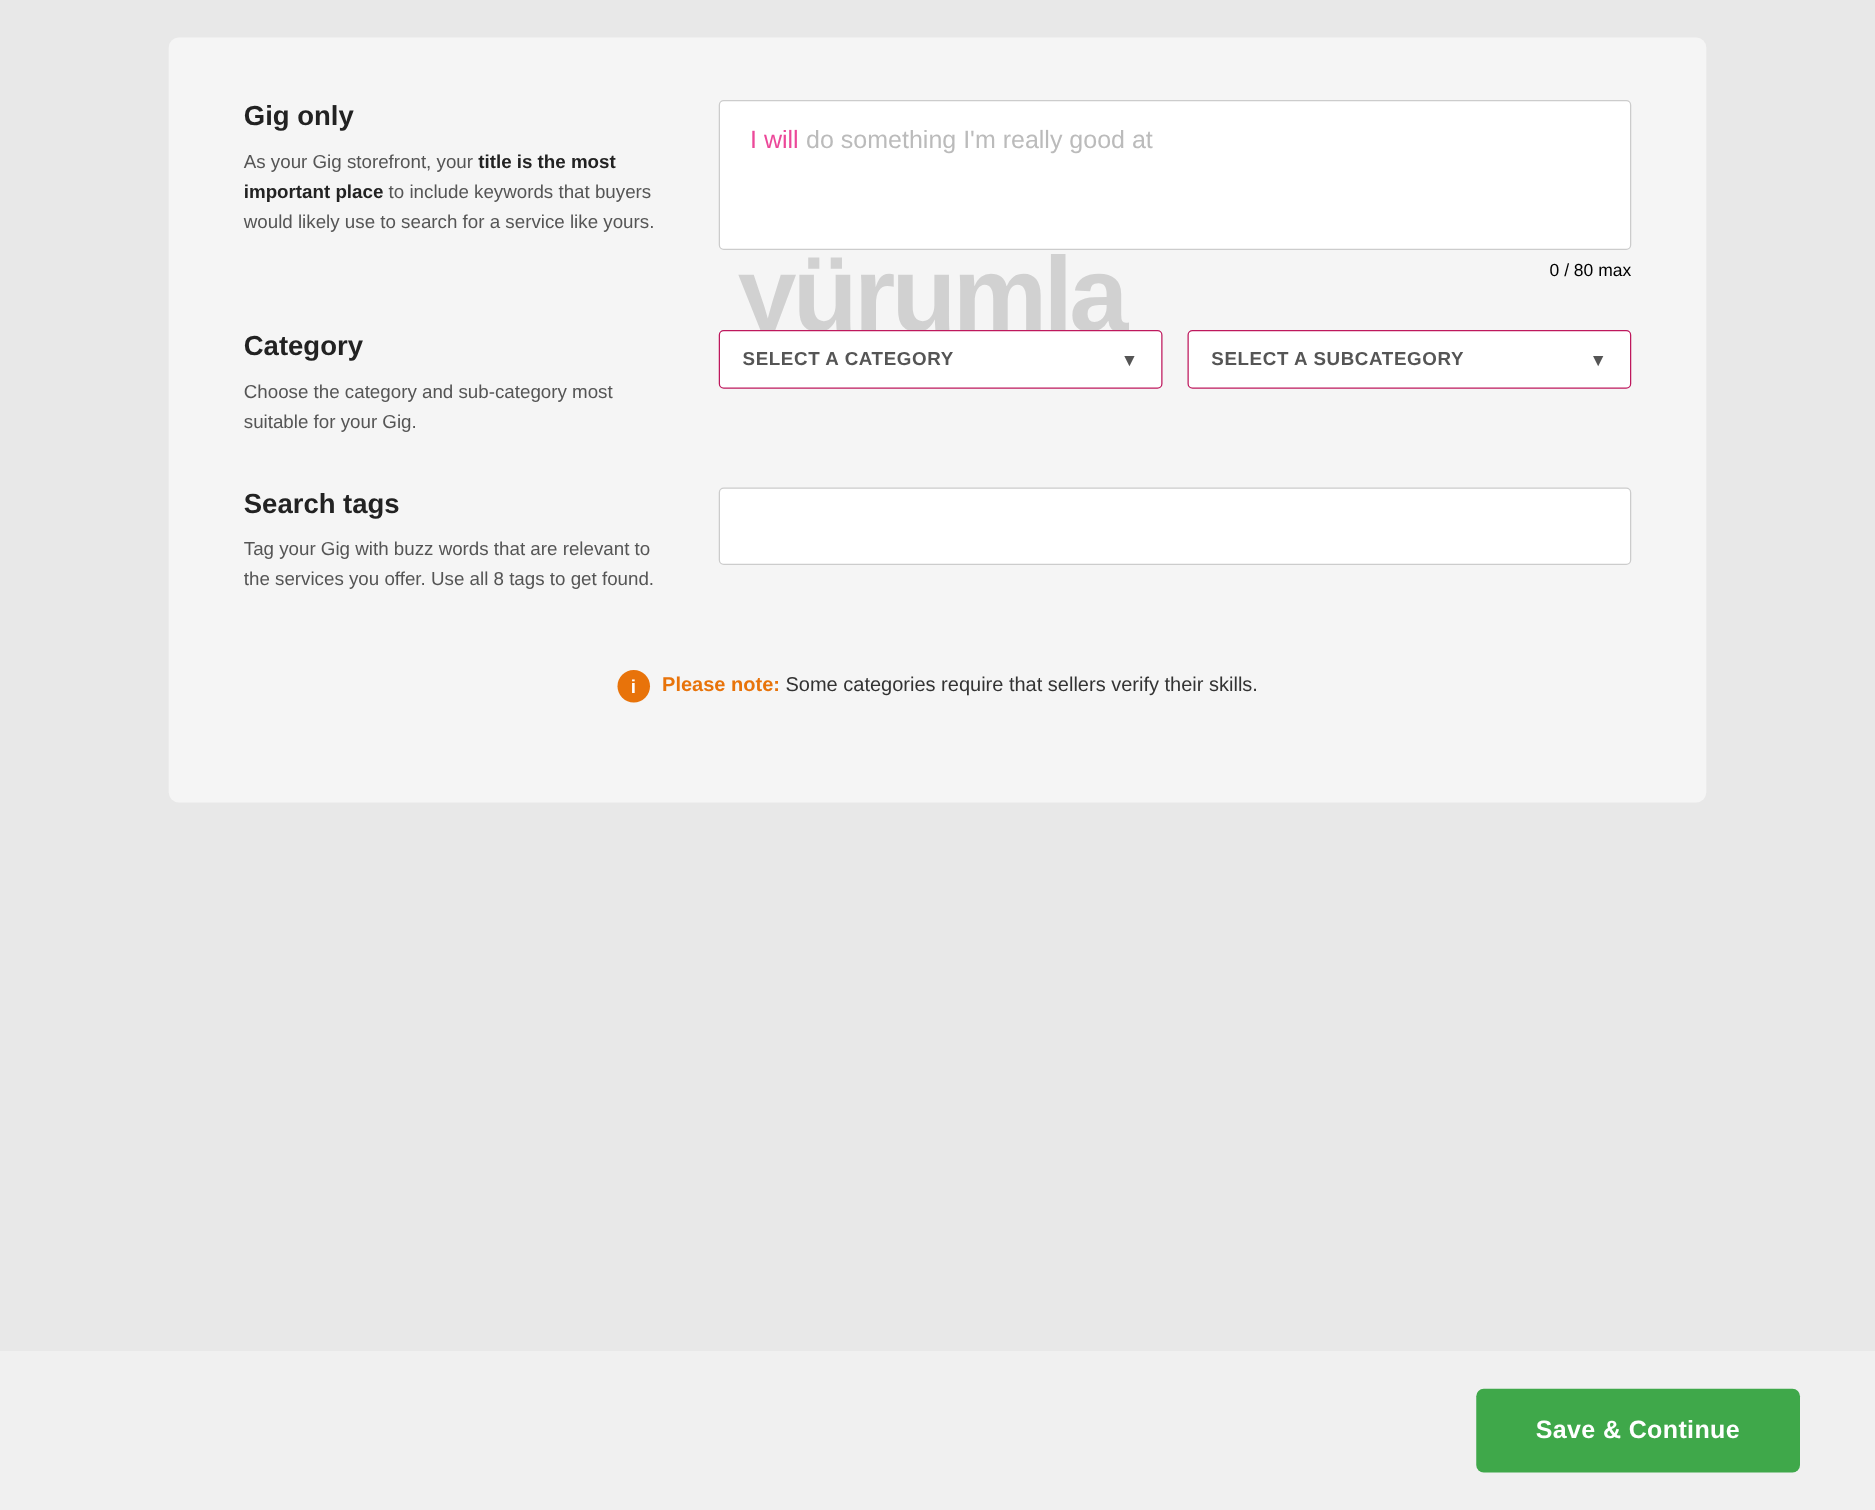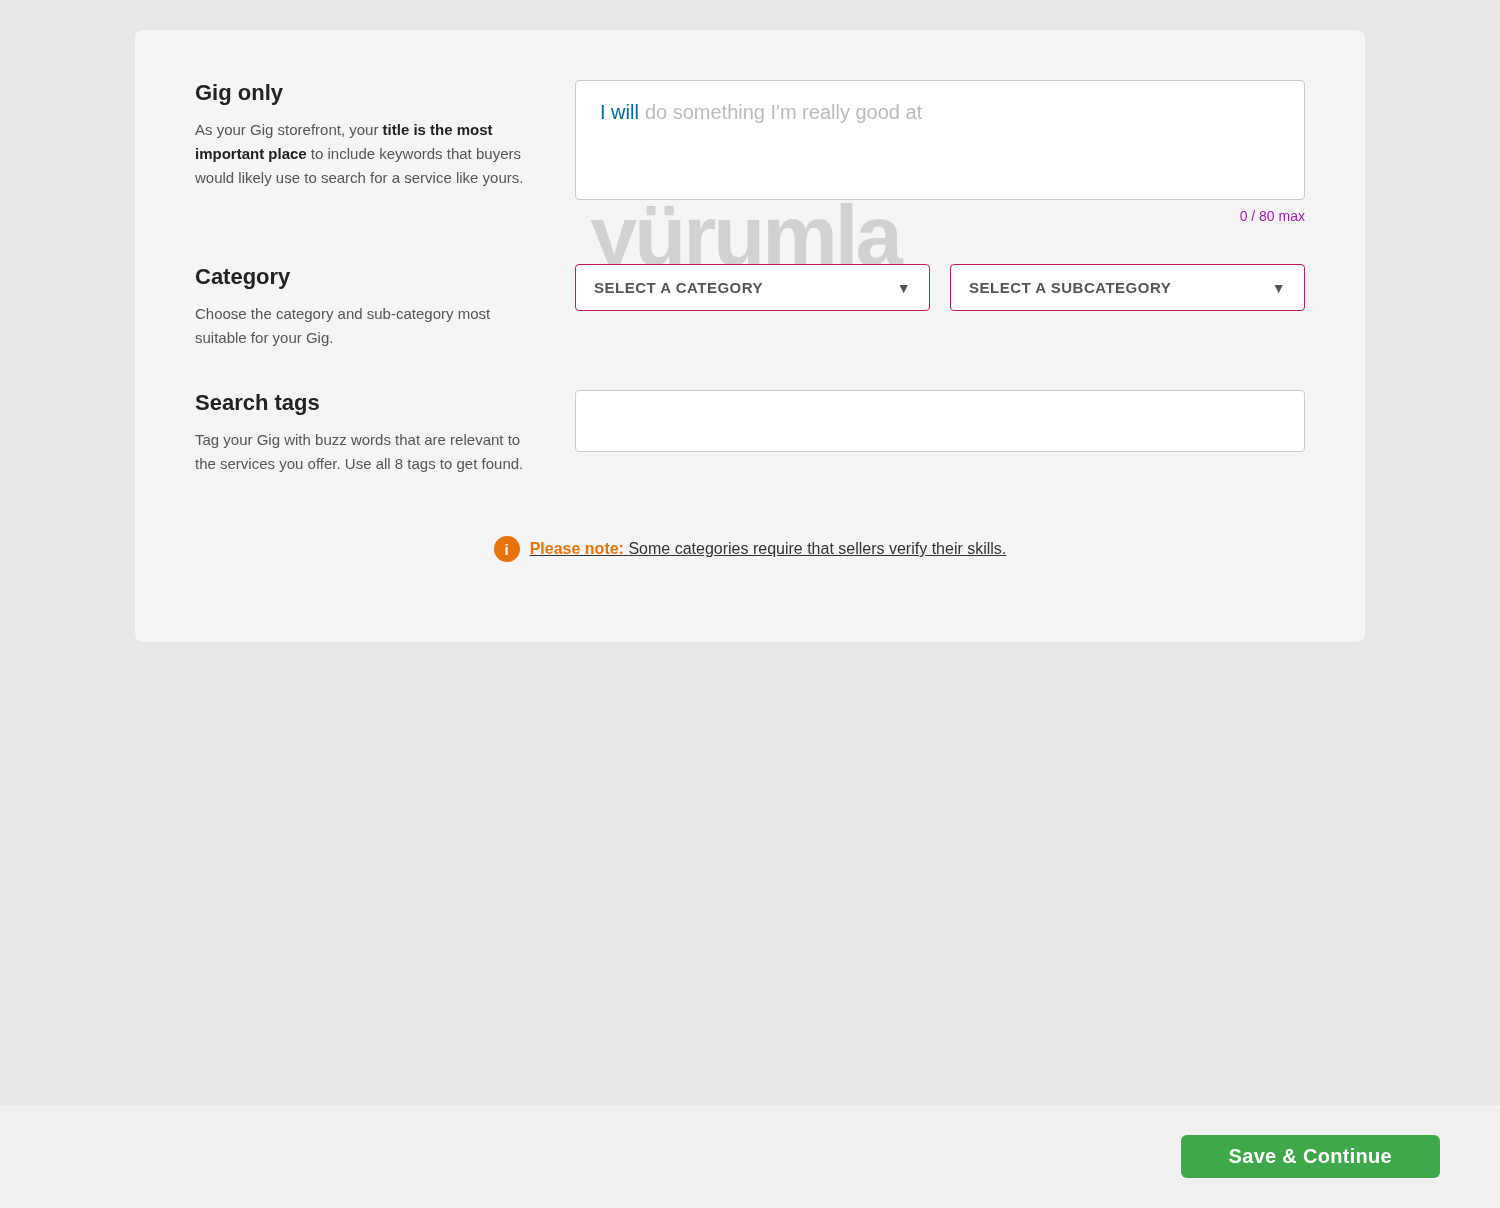--- a/index.html
+++ b/index.html
@@ -72,37 +72,37 @@
       background: #fff;
       border-radius: 4px;
       padding: 20px 24px;
       min-height: 120px;
       display: flex;
       align-items: flex-start;
     }
 
     .title-prefix {
       font-size: 20px;
-      color: #0369a1;
+      color: #ec4899;
       font-weight: 500;
       margin-right: 6px;
       white-space: nowrap;
       flex-shrink: 0;
     }
 
     .title-placeholder {
       font-size: 20px;
       color: #bbb;
       font-weight: 400;
     }
 
     .char-count {
       text-align: right;
       font-size: 14px;
-      color: #a21caf;
+      color: #000000;
       margin-top: 8px;
     }
 
     .category-row {
       display: flex;
       gap: 20px;
     }
 
     .category-select {
       flex: 1;
@@ -164,21 +164,20 @@
       align-items: center;
       justify-content: center;
       font-size: 15px;
       font-weight: 700;
       flex-shrink: 0;
     }
 
     .please-note-text {
       font-size: 16px;
       color: #333;
-      text-decoration: underline;
     }
 
     .please-note-text strong {
       color: #e8730a;
       font-weight: 700;
     }
 
     .bottom-bar {
       width: 1500px;
       background: #f0f0f0;
@@ -189,21 +188,21 @@
       position: fixed;
       bottom: 0;
       left: 0;
     }
 
     .save-btn {
       background: #3fa84a;
       color: #fff;
       border: none;
       border-radius: 6px;
-      padding: 10px 48px;
+      padding: 22px 48px;
       font-size: 20px;
       font-weight: 600;
       cursor: pointer;
       letter-spacing: 0.3px;
     }
 
     
     .logo-watermark {
       position: absolute;
       top: 155px;

